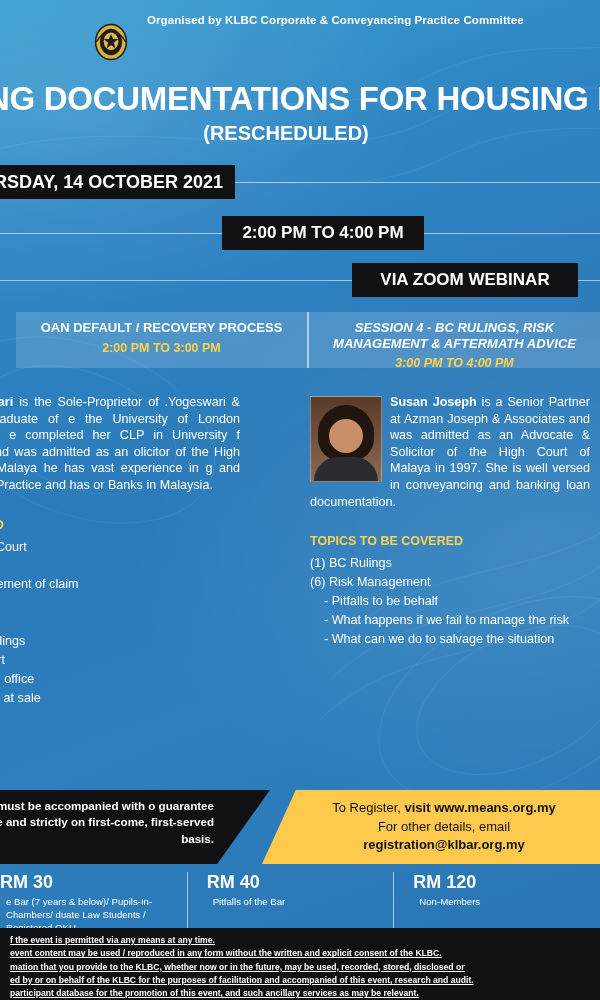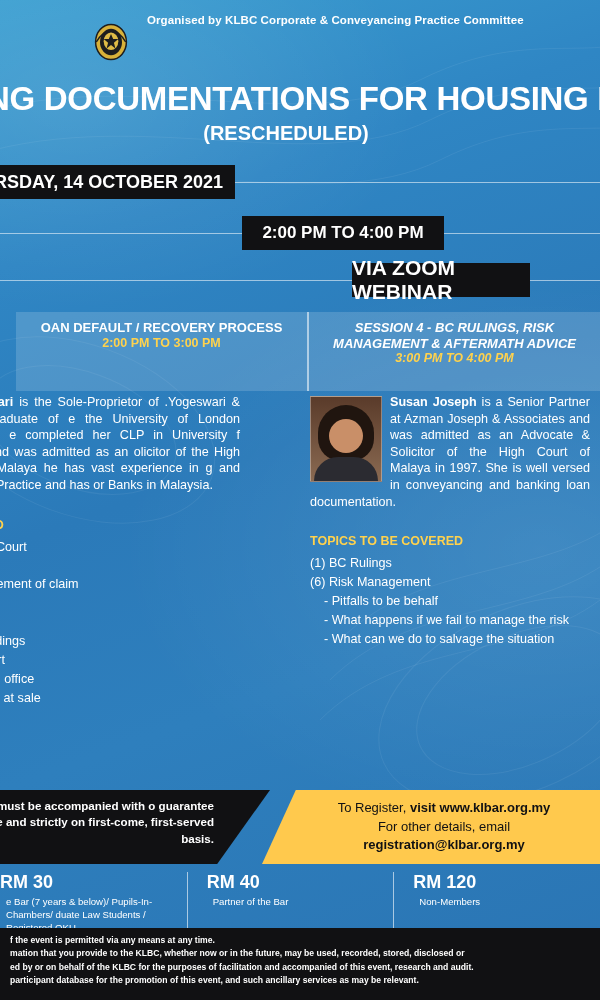--- a/index.html
+++ b/index.html
@@ -89,60 +89,60 @@
     left: -60px; top: 165px;
     width: 295px; height: 34px;
     font-size: 18px;
     justify-content: flex-end;
     padding-right: 12px;
   }
   .band-time {
     left: 222px; top: 216px;
     width: 202px; height: 34px;
     font-size: 17px;
-    margin-left: 20px;
   }
   .band-venue {
     left: 352px; top: 263px;
-    width: 178px; height: 34px;
-    font-size: 21px;
+    width: 226px; height: 34px;
+    font-size: 17px;
   }
 
   
   .rule {
     position: absolute;
     height: 1px;
     background: rgba(255,255,255,0.55);
   }
 
   
   .sessions {
     position: absolute;
     top: 312px; left: 16px; right: 0;
-    height: 79px;
+    height: 56px;
     display: flex;
   }
   .session {
     flex: 1;
     background: rgba(255,255,255,0.16);
     text-align: center;
     padding-top: 8px;
   }
   .session + .session { border-left: 2px solid rgba(255,255,255,0.55); font-style: italic; }
   .session-title {
     color: #ffffff;
     font-weight: bold;
     font-size: 13px;
     line-height: 1.2;
     padding: 0 6px;
   }
   .session-time {
     color: #ffd24d;
     font-weight: bold;
     font-size: 12.5px;
+    margin-top: 5px;
   }
 
   
   .speakers {
     position: absolute;
     top: 394px; left: 0; right: 0;
     height: 380px;
     display: flex;
   }
   .col { width: 50%; position: relative; padding: 0 10px; }
@@ -262,21 +262,21 @@
     position: absolute;
     left: 0; right: 0; bottom: 0;
     height: 72px;
     background: #111113;
     color: #ffffff;
     padding: 6px 10px 0 10px;
     font-size: 8.6px;
     line-height: 1.55;
     font-weight: bold;
   }
-  .footer div { white-space: nowrap; }
+  .footer div { white-space: nowrap; text-decoration: underline; }
 </style>
 </head>
 <body>
 
 <div class="poster">
 
   <svg class="swirls" viewBox="0 0 600 1000" preserveAspectRatio="none">
     <g fill="none" stroke="#ffffff" stroke-opacity="0.13" stroke-width="1">
       <path d="M-40,120 C120,60 300,140 420,80 C520,30 580,60 640,40"></path>
       <path d="M-40,160 C130,100 310,180 430,120 C530,70 590,100 650,80"></path>
@@ -365,41 +365,42 @@
     </div>
   </div>
 
   <div class="note-wrap">
     <div class="note-bar"></div>
     <div class="note-text">ation must  be accompanied with o guarantee your place and strictly on first-come, first-served basis.</div>
   </div>
 
   <div class="register-wrap">
     <div class="register-text">
-      <span>To Register, </span><b>visit www.klbar.org.my</b><br>
+      <span>To Register, </span><b>visit www.means.org.my</b><br>
       <span>For other details, email</span><br>
       <b>registration@klbar.org.my</b>
     </div>
   </div>
 
   <div class="fees">
     <div class="fee">
       <div class="fee-amount">RM 30</div>
       <div class="fee-desc">e Bar (7 years &amp; below)/ Pupils-In-Chambers/ duate Law Students / Registered OKU</div>
     </div>
     <div class="fee sep">
       <div class="fee-amount">RM 40</div>
-      <div class="fee-desc">Partner of the Bar</div>
+      <div class="fee-desc">Pitfalls of the Bar</div>
     </div>
     <div class="fee sep">
       <div class="fee-amount">RM 120</div>
       <div class="fee-desc">Non-Members</div>
     </div>
   </div>
 
   <div class="footer">
     <div>f the event is permitted via any means at any time.</div>
+    <div>event content may be used / reproduced in any form without the written and explicit consent of the KLBC.</div>
     <div>mation that you provide to the KLBC, whether now or in the future, may be used, recorded, stored, disclosed or</div>
     <div>ed by or on behalf of the KLBC for the purposes of facilitation and accompanied of this event, research and audit.</div>
     <div> participant database for the promotion of this event, and such ancillary services as may be relevant.</div>
   </div>
 
 </div>
 
 </body></html>

